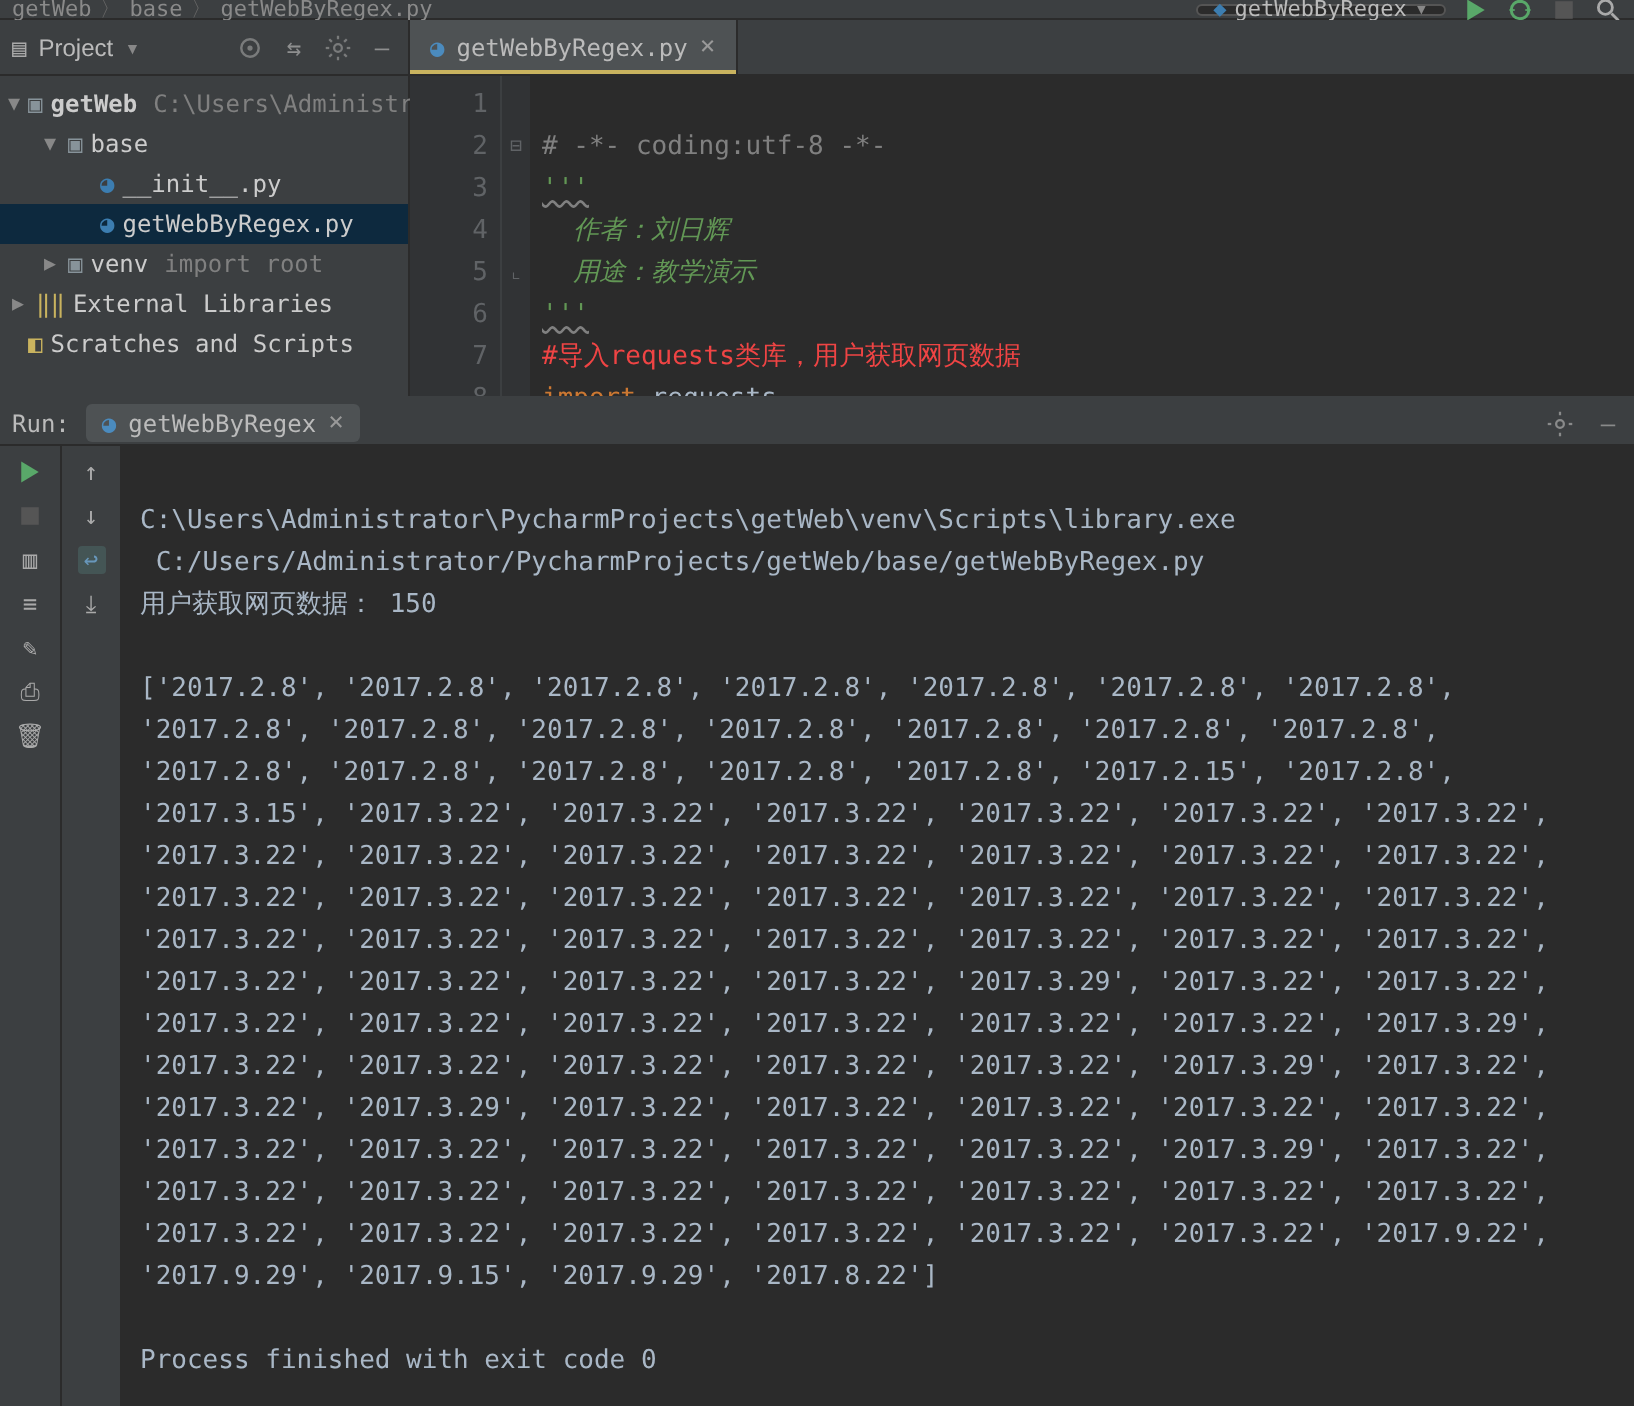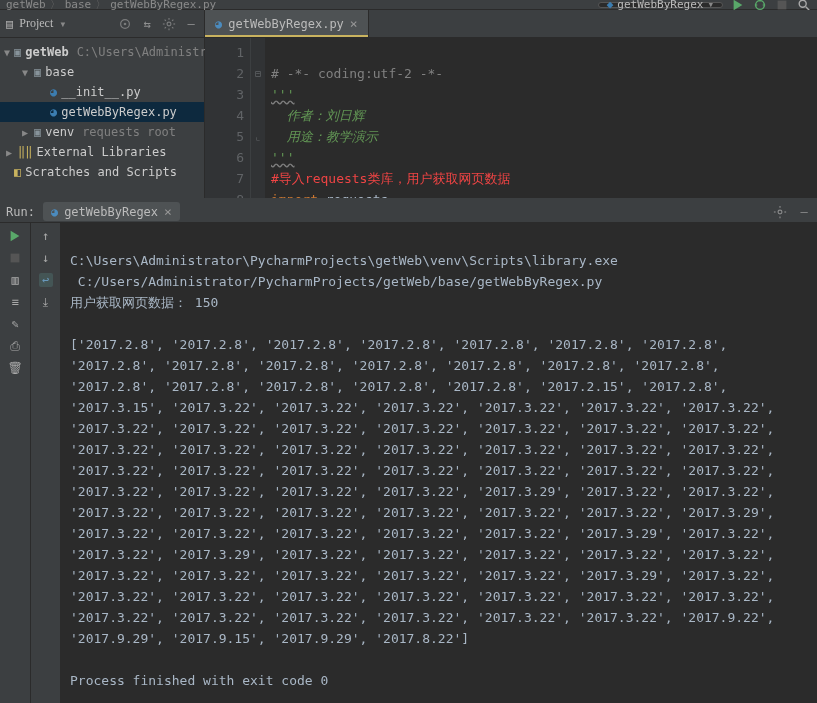--- a/index.html
+++ b/index.html
@@ -247,21 +247,21 @@
           <circle cx="6.5" cy="6.5" r="4" fill="none" stroke="currentColor" stroke-width="1.6"></circle>
           <line x1="10" y1="10" x2="14" y2="14" stroke="currentColor" stroke-width="1.6"></line>
         </svg>
     </span>
   </div>
 </div>
 
 <div class="toolbar-row">
   <div class="project-label">
     <span style="color:#aaa">▤</span>
-    <span style="font-family:Liberation Serif, serif">Project</span>
+    <span style="font-family:Liberation Sans, sans-serif">Project</span>
     <span style="color:#888">▾</span>
     <div class="tools">
       <span class="iconbtn">
         <svg class="svgicon" viewBox="0 0 16 16">
             <circle cx="8" cy="8" r="5" fill="none" stroke="#aaa" stroke-width="1.4"></circle>
             <circle cx="8" cy="8" r="1.5" fill="#aaa"></circle>
           </svg>
       </span>
       <span class="iconbtn" style="color:#aaa">⇆</span>
       <span class="iconbtn">
@@ -310,21 +310,21 @@
       <span class="fname">__init__.py</span>
     </div>
     <div class="tree-row sel" style="padding-left:50px">
       <span class="pyfile">◕</span>
       <span class="fname">getWebByRegex.py</span>
     </div>
     <div class="tree-row" style="padding-left:20px">
       <span class="tw">▶</span>
       <span class="folder">▣</span>
       <span class="fname">venv</span>
-      <span class="dim" style="margin-left:4px">requests root</span>
+      <span class="dim" style="margin-left:4px">import root</span>
     </div>
     <div class="tree-row" style="padding-left:4px">
       <span class="tw">▶</span>
       <span style="color:#c9b35f">‖‖</span>
       <span class="fname">External Libraries</span>
     </div>
     <div class="tree-row" style="padding-left:14px">
       <span style="color:#c9b35f">◧</span>
       <span class="fname">Scratches and Scripts</span>
     </div>
@@ -345,21 +345,21 @@
       <div>&nbsp;</div>
       <div>⊟</div>
       <div>&nbsp;</div>
       <div>&nbsp;</div>
       <div>⌞</div>
       <div>&nbsp;</div>
       <div>&nbsp;</div>
       <div>&nbsp;</div>
     </div>
     <div class="codecol">
-<span class="c-cmt"># -*- coding:utf-2 -*-</span>
+<span class="c-cmt"># -*- coding:utf-8 -*-</span>
 <span class="c-doc ul">'''</span>
 <span class="c-doc">  作者：刘日辉</span>
 <span class="c-doc">  用途：教学演示</span>
 <span class="c-doc ul">'''</span>
 <span class="c-zh">#导入requests类库，用户获取网页数据</span>
 <span><span class="c-key">import</span><span class="c-id"> requests</span></span>
 
     </div>
   </div>
 </div>

